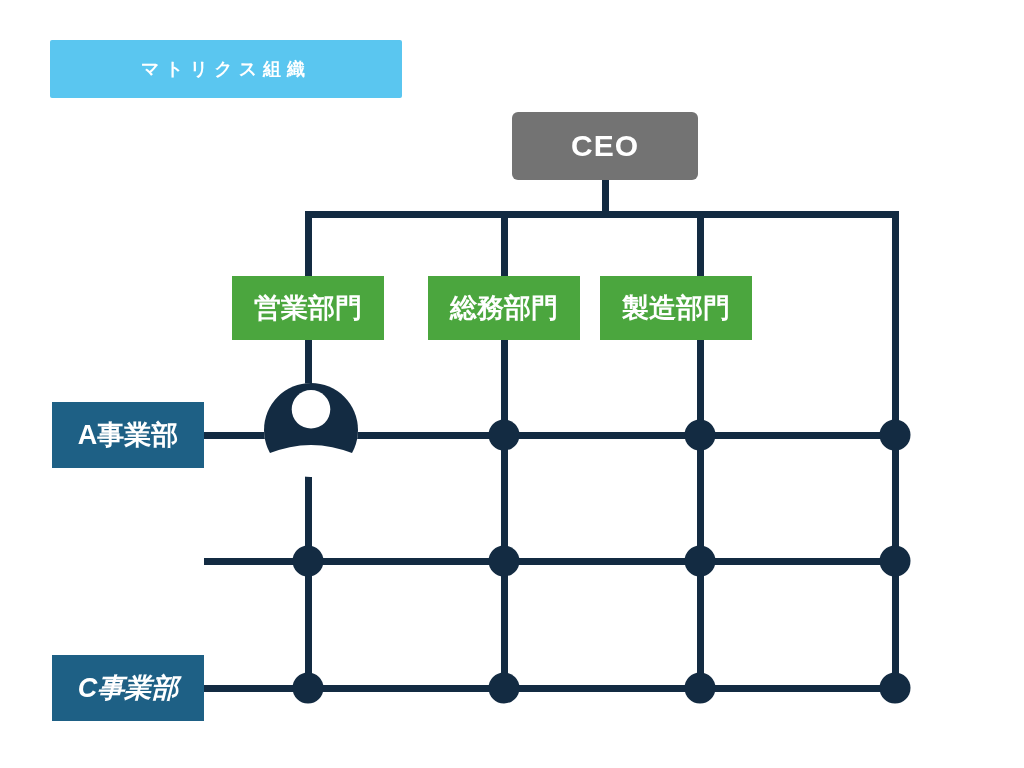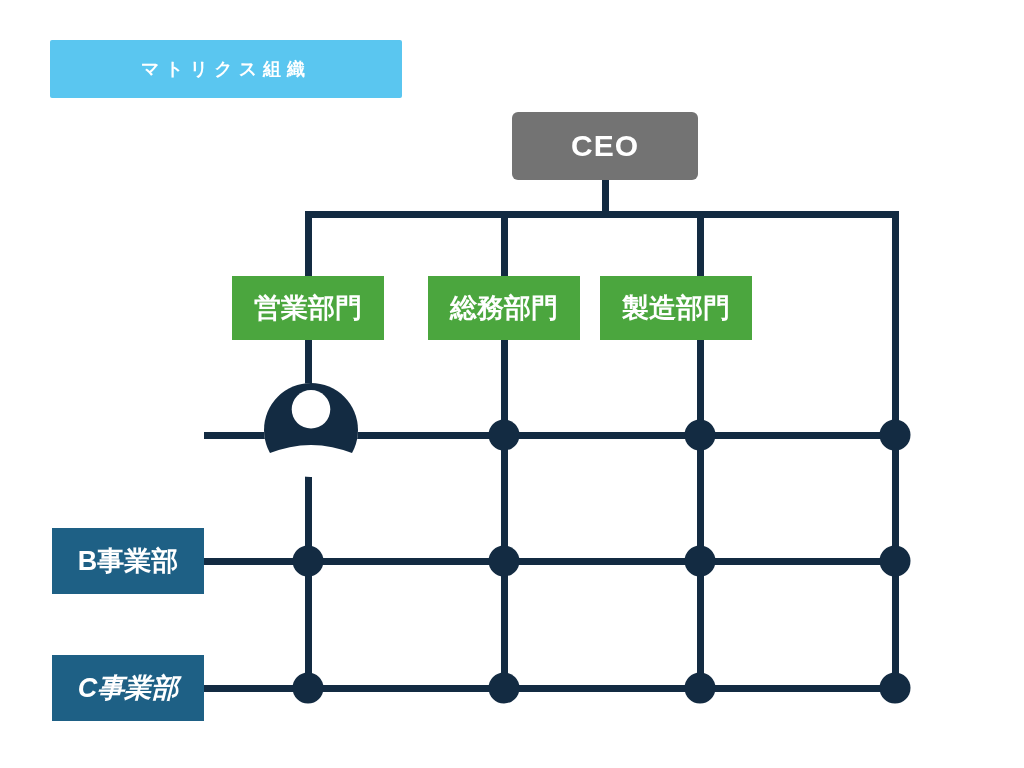--- a/index.html
+++ b/index.html
@@ -82,16 +82,16 @@
   </div>
 
   <div class="box title-badge">マトリクス組織</div>
 
   <div class="box ceo-box">CEO</div>
 
   <div class="box dept-box" style="left:232px;">営業部門</div>
   <div class="box dept-box" style="left:428px;">総務部門</div>
   <div class="box dept-box" style="left:600px;">製造部門</div>
 
-  <div class="box division-box" style="top:528px;">B事業部</div>
+  <div class="box division-box" style="top:402px;">A事業部</div>
   <div class="box division-box" style="top:655px;font-style:italic;">C事業部</div>
 
 </div>
 
 </body></html>

